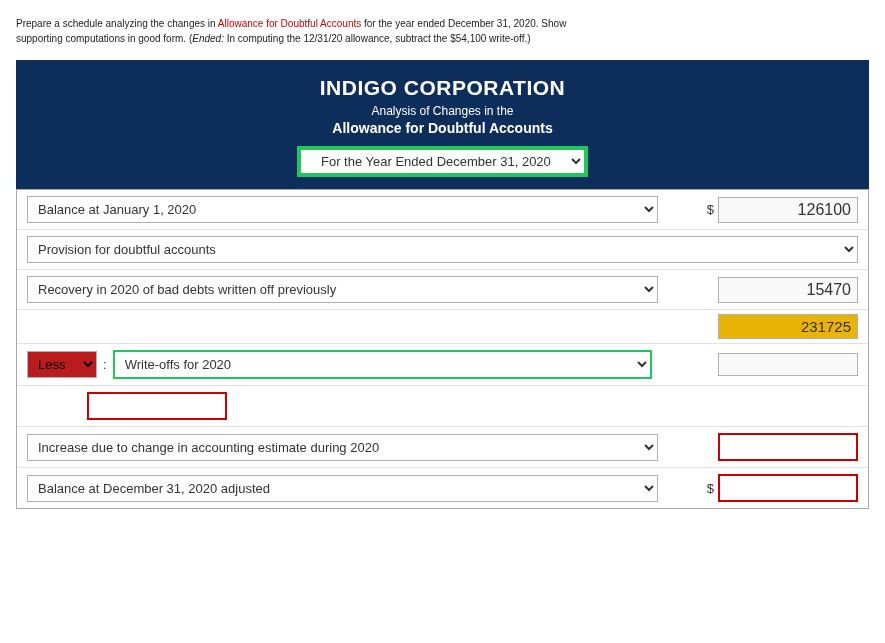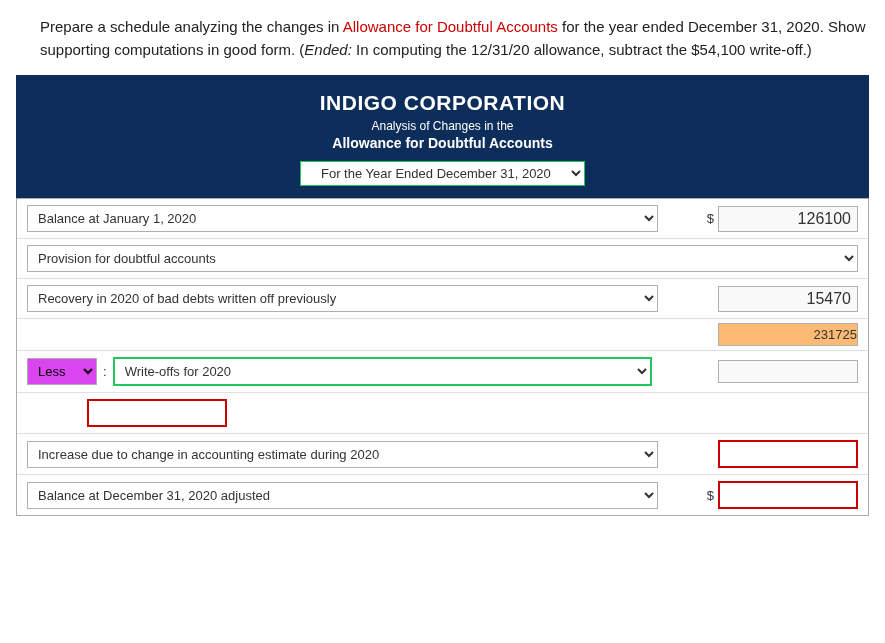--- a/index.html
+++ b/index.html
@@ -4,25 +4,24 @@
   <style>
     * { box-sizing: border-box; margin: 0; padding: 0; }
     body {
       font-family: Arial, sans-serif;
       font-size: 13px;
       background: #fff;
       padding: 16px;
       width: 885px;
     }
     .intro-text {
-      font-size: 15px;
+      font-size: 10px;
       line-height: 1.5;
       margin-bottom: 14px;
       color: #222;
-      margin-left: 24px;
     }
     .intro-text span.highlight {
       color: #c00;
     }
     .intro-text span.italic {
       font-style: italic;
     }
     .header-box {
       background-color: #0d2d5a;
       color: #fff;
@@ -42,21 +41,21 @@
     .header-box .subtitle2 {
       font-weight: bold;
       font-size: 14px;
       margin-bottom: 10px;
     }
     .header-box .year-select-wrapper {
       display: inline-flex;
       align-items: center;
     }
     .year-select {
-      border: 1px solid #22c55e;
+      border: 4px solid #22c55e;
       background: #fff;
       color: #333;
       font-size: 13px;
       padding: 3px 16px;
       min-width: 220px;
     }
     .main-content {
       border: 1px solid #aaa;
       padding: 0;
     }
@@ -111,38 +110,38 @@
     }
     .subtotal-row {
       display: flex;
       align-items: center;
       justify-content: flex-end;
       padding: 4px 10px;
       border-bottom: 1px solid #e0e0e0;
     }
     .subtotal-input {
       border: 1px solid #b0b0b0;
-      background: #fdba74;
-      font-size: 13px;
-      padding: 3px 0;
+      background: #eab308;
+      font-size: 15px;
+      padding: 3px 6px;
       text-align: right;
       width: 140px;
       color: #333;
     }
     .less-row {
       display: flex;
       align-items: center;
       border-bottom: 1px solid #e0e0e0;
       padding: 6px 10px;
       min-height: 38px;
       gap: 6px;
     }
     .less-select {
       border: 1px solid #b0b0b0;
-      background: #d946ef;
+      background: #b91c1c;
       font-size: 13px;
       padding: 4px 6px;
       width: 70px;
     }
     .colon {
       font-size: 13px;
       color: #333;
     }
     .write-off-select {
       flex: 1;

